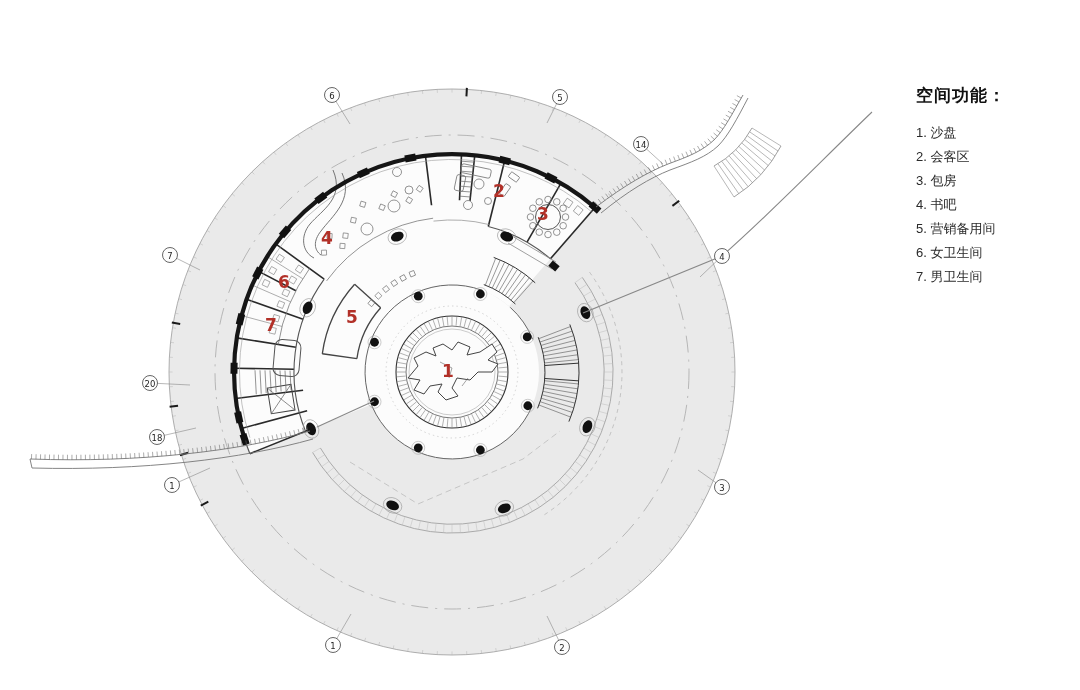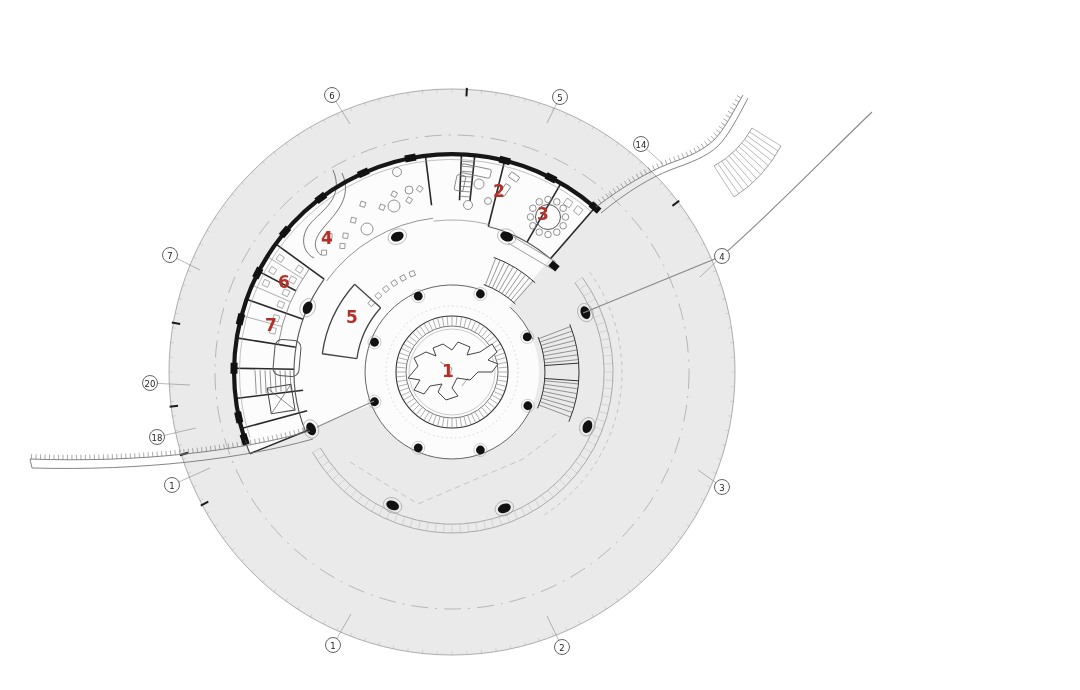--- a/index.html
+++ b/index.html
@@ -682,13 +682,25 @@
         <text x="448" y="371" text-anchor="middle" dominant-baseline="central" font-size="17" font-weight="700" font-family="&quot;DejaVu Sans&quot;,sans-serif" fill="#b23028">1</text>
         <text x="499" y="191" text-anchor="middle" dominant-baseline="central" font-size="17" font-weight="700" font-family="&quot;DejaVu Sans&quot;,sans-serif" fill="#b23028">2</text>
         <text x="543" y="214" text-anchor="middle" dominant-baseline="central" font-size="17" font-weight="700" font-family="&quot;DejaVu Sans&quot;,sans-serif" fill="#b23028">3</text>
         <text x="327" y="238" text-anchor="middle" dominant-baseline="central" font-size="17" font-weight="700" font-family="&quot;DejaVu Sans&quot;,sans-serif" fill="#b23028">4</text>
         <text x="352" y="317" text-anchor="middle" dominant-baseline="central" font-size="17" font-weight="700" font-family="&quot;DejaVu Sans&quot;,sans-serif" fill="#b23028">5</text>
         <text x="284" y="282" text-anchor="middle" dominant-baseline="central" font-size="17" font-weight="700" font-family="&quot;DejaVu Sans&quot;,sans-serif" fill="#b23028">6</text>
         <text x="271" y="325" text-anchor="middle" dominant-baseline="central" font-size="17" font-weight="700" font-family="&quot;DejaVu Sans&quot;,sans-serif" fill="#b23028">7</text>
       </g>
   </svg>
 
+  <div class="legend">
+    <div class="legend-title">空间功能：</div>
+    <div id="legend-items">
+        <div class="legend-item">1. 沙盘</div>
+        <div class="legend-item">2. 会客区</div>
+        <div class="legend-item">3. 包房</div>
+        <div class="legend-item">4. 书吧</div>
+        <div class="legend-item">5. 营销备用间</div>
+        <div class="legend-item">6. 女卫生间</div>
+        <div class="legend-item">7. 男卫生间</div>
+      </div>
+  </div>
 </div>
 
 </body></html>

